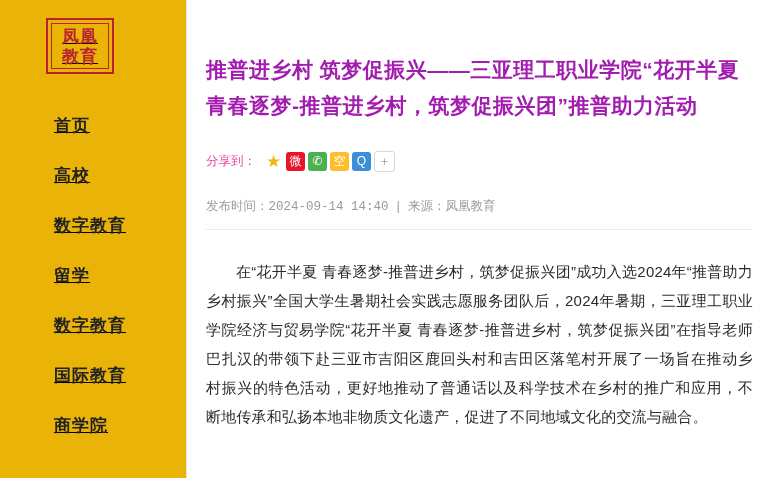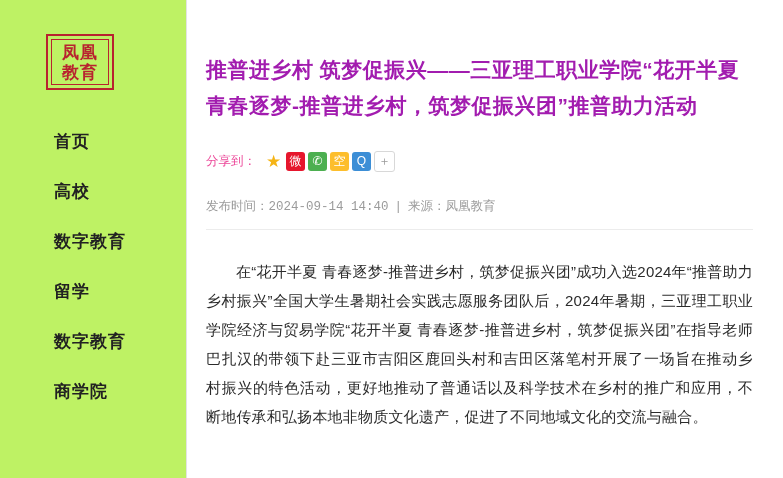--- a/index.html
+++ b/index.html
@@ -18,24 +18,25 @@
     width: 783px;
     height: 478px;
     display: flex;
   }
 
   
   .sidebar {
     width: 186px;
     flex: 0 0 186px;
     height: 478px;
-    background: #bef264;
-    box-sizing: border-box;
-    padding-top: 30px;
-    position: relative;
+    background: #eab308;
+    box-sizing: border-box;
+    padding-top: 14px;
+    position: relative;
+    text-decoration: underline;
   }
   .logo-wrap {
     margin-left: 46px;
     margin-top: 4px;
     width: 68px;
     height: 56px;
     border: 2px solid #b8232f;
     box-sizing: border-box;
     display: flex;
     flex-direction: column;
@@ -183,20 +184,23 @@
         <span>高校</span>
       </div>
       <div class="nav-item">
         <span>数字教育</span>
       </div>
       <div class="nav-item">
         <span>留学</span>
       </div>
       <div class="nav-item">
         <span>数字教育</span>
+      </div>
+      <div class="nav-item">
+        <span>国际教育</span>
       </div>
       <div class="nav-item">
         <span>商学院</span>
       </div>
     </div>
   </div>
 
   <div class="v-divider"></div>
 
   <div class="content">

